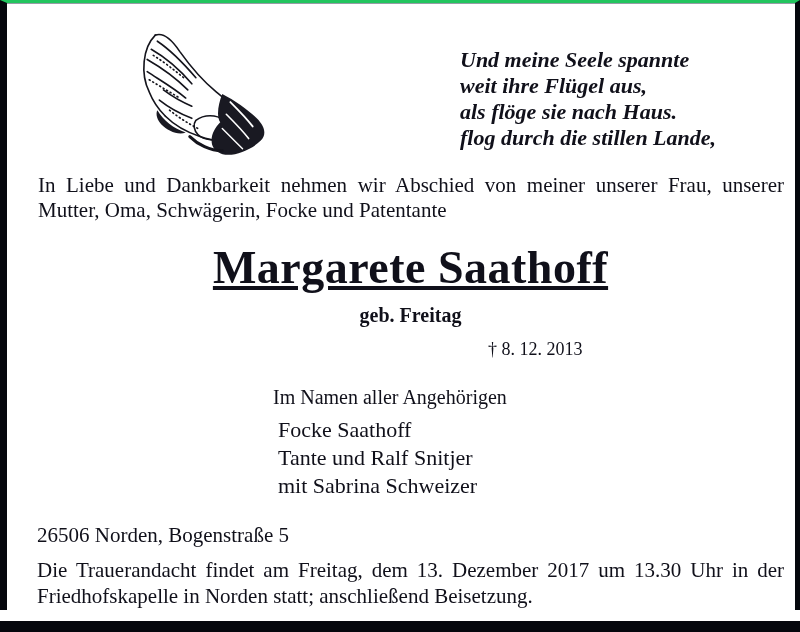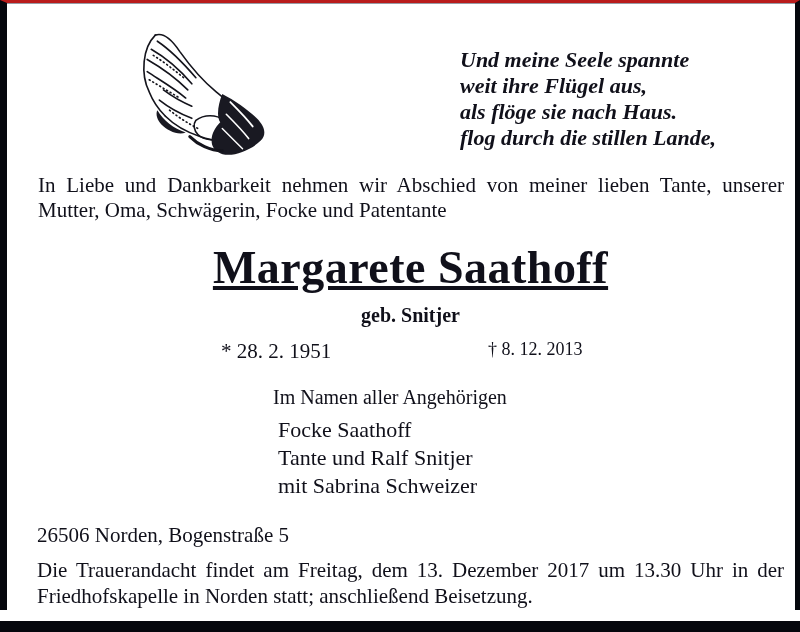--- a/index.html
+++ b/index.html
@@ -9,21 +9,21 @@
     font-family: "Liberation Serif", "DejaVu Serif", serif;
     color: #10101a;
     overflow: hidden;
     position: relative;
   }
   .clip-frame {
     position: absolute;
     left: 0; top: 0;
     width: 800px; height: 610px;
     background: #ffffff;
-    border-top: 3px solid #b91c1c;
+    border-top: 3px solid #22c55e;
     border-left: 7px solid #05070d;
     border-right: 5px solid #05070d;
     box-shadow: inset 0 1px 0 #979ca6;
   }
   .bottom-bar {
     position: absolute;
     left: 0; bottom: 0;
     width: 800px; height: 11px;
     background: #05070d;
   }
@@ -144,28 +144,27 @@
   </svg>
 
   <div class="poem">
     <div>Und meine Seele spannte</div>
     <div>weit ihre Flügel aus,</div>
     <div>als flöge sie nach Haus.</div>
     <div>flog durch die stillen Lande,</div>
   </div>
 
   <div class="intro">
-    <div class="justify-line">In Liebe und Dankbarkeit nehmen wir Abschied von meiner lieben Tante, unserer</div>
+    <div class="justify-line">In Liebe und Dankbarkeit nehmen wir Abschied von meiner unserer Frau, unserer</div>
     <div>Mutter, Oma, Schwägerin, Focke und Patentante</div>
   </div>
 
   <div class="deceased-name">Margarete Saathoff</div>
-  <div class="maiden-name">geb. Snitjer</div>
+  <div class="maiden-name">geb. Freitag</div>
 
-  <div class="birth-date">* 28. 2. 1951</div>
   <div class="death-date">† 8. 12. 2013</div>
 
   <div class="in-namen">Im Namen aller Angehörigen</div>
 
   <div class="mourners">
     <div>Focke Saathoff</div>
     <div>Tante und Ralf Snitjer</div>
     <div>mit Sabrina Schweizer</div>
   </div>
 

